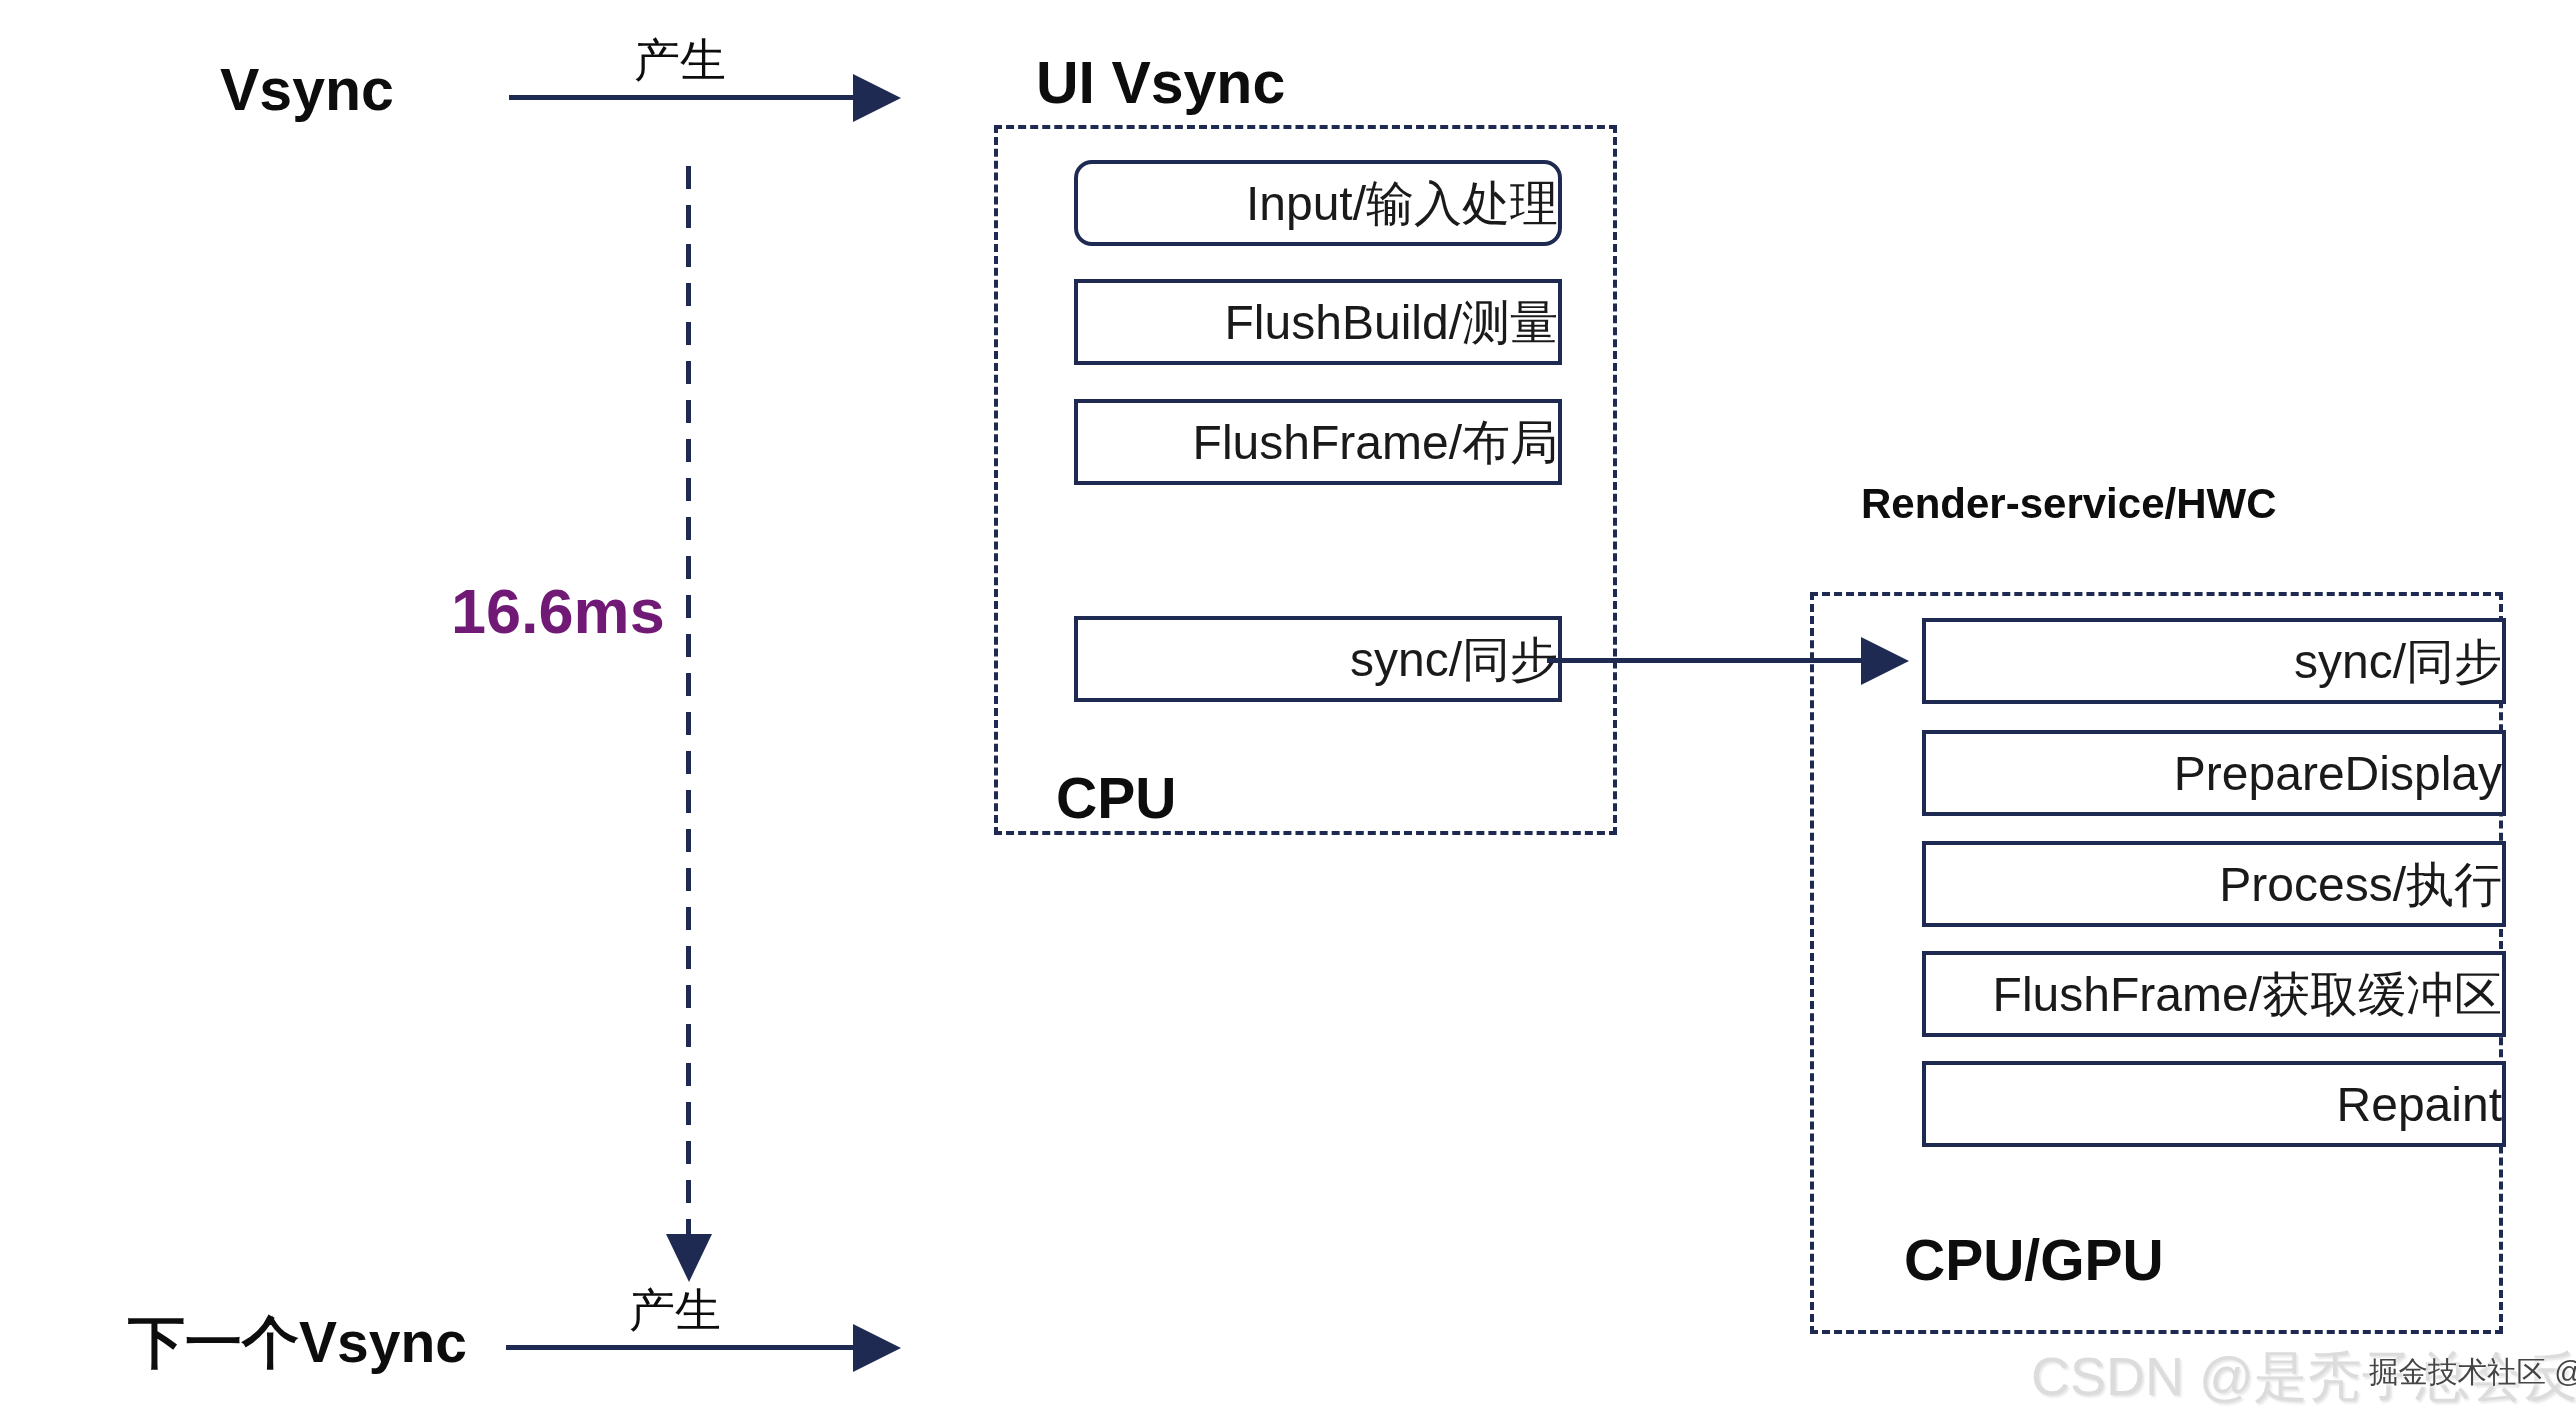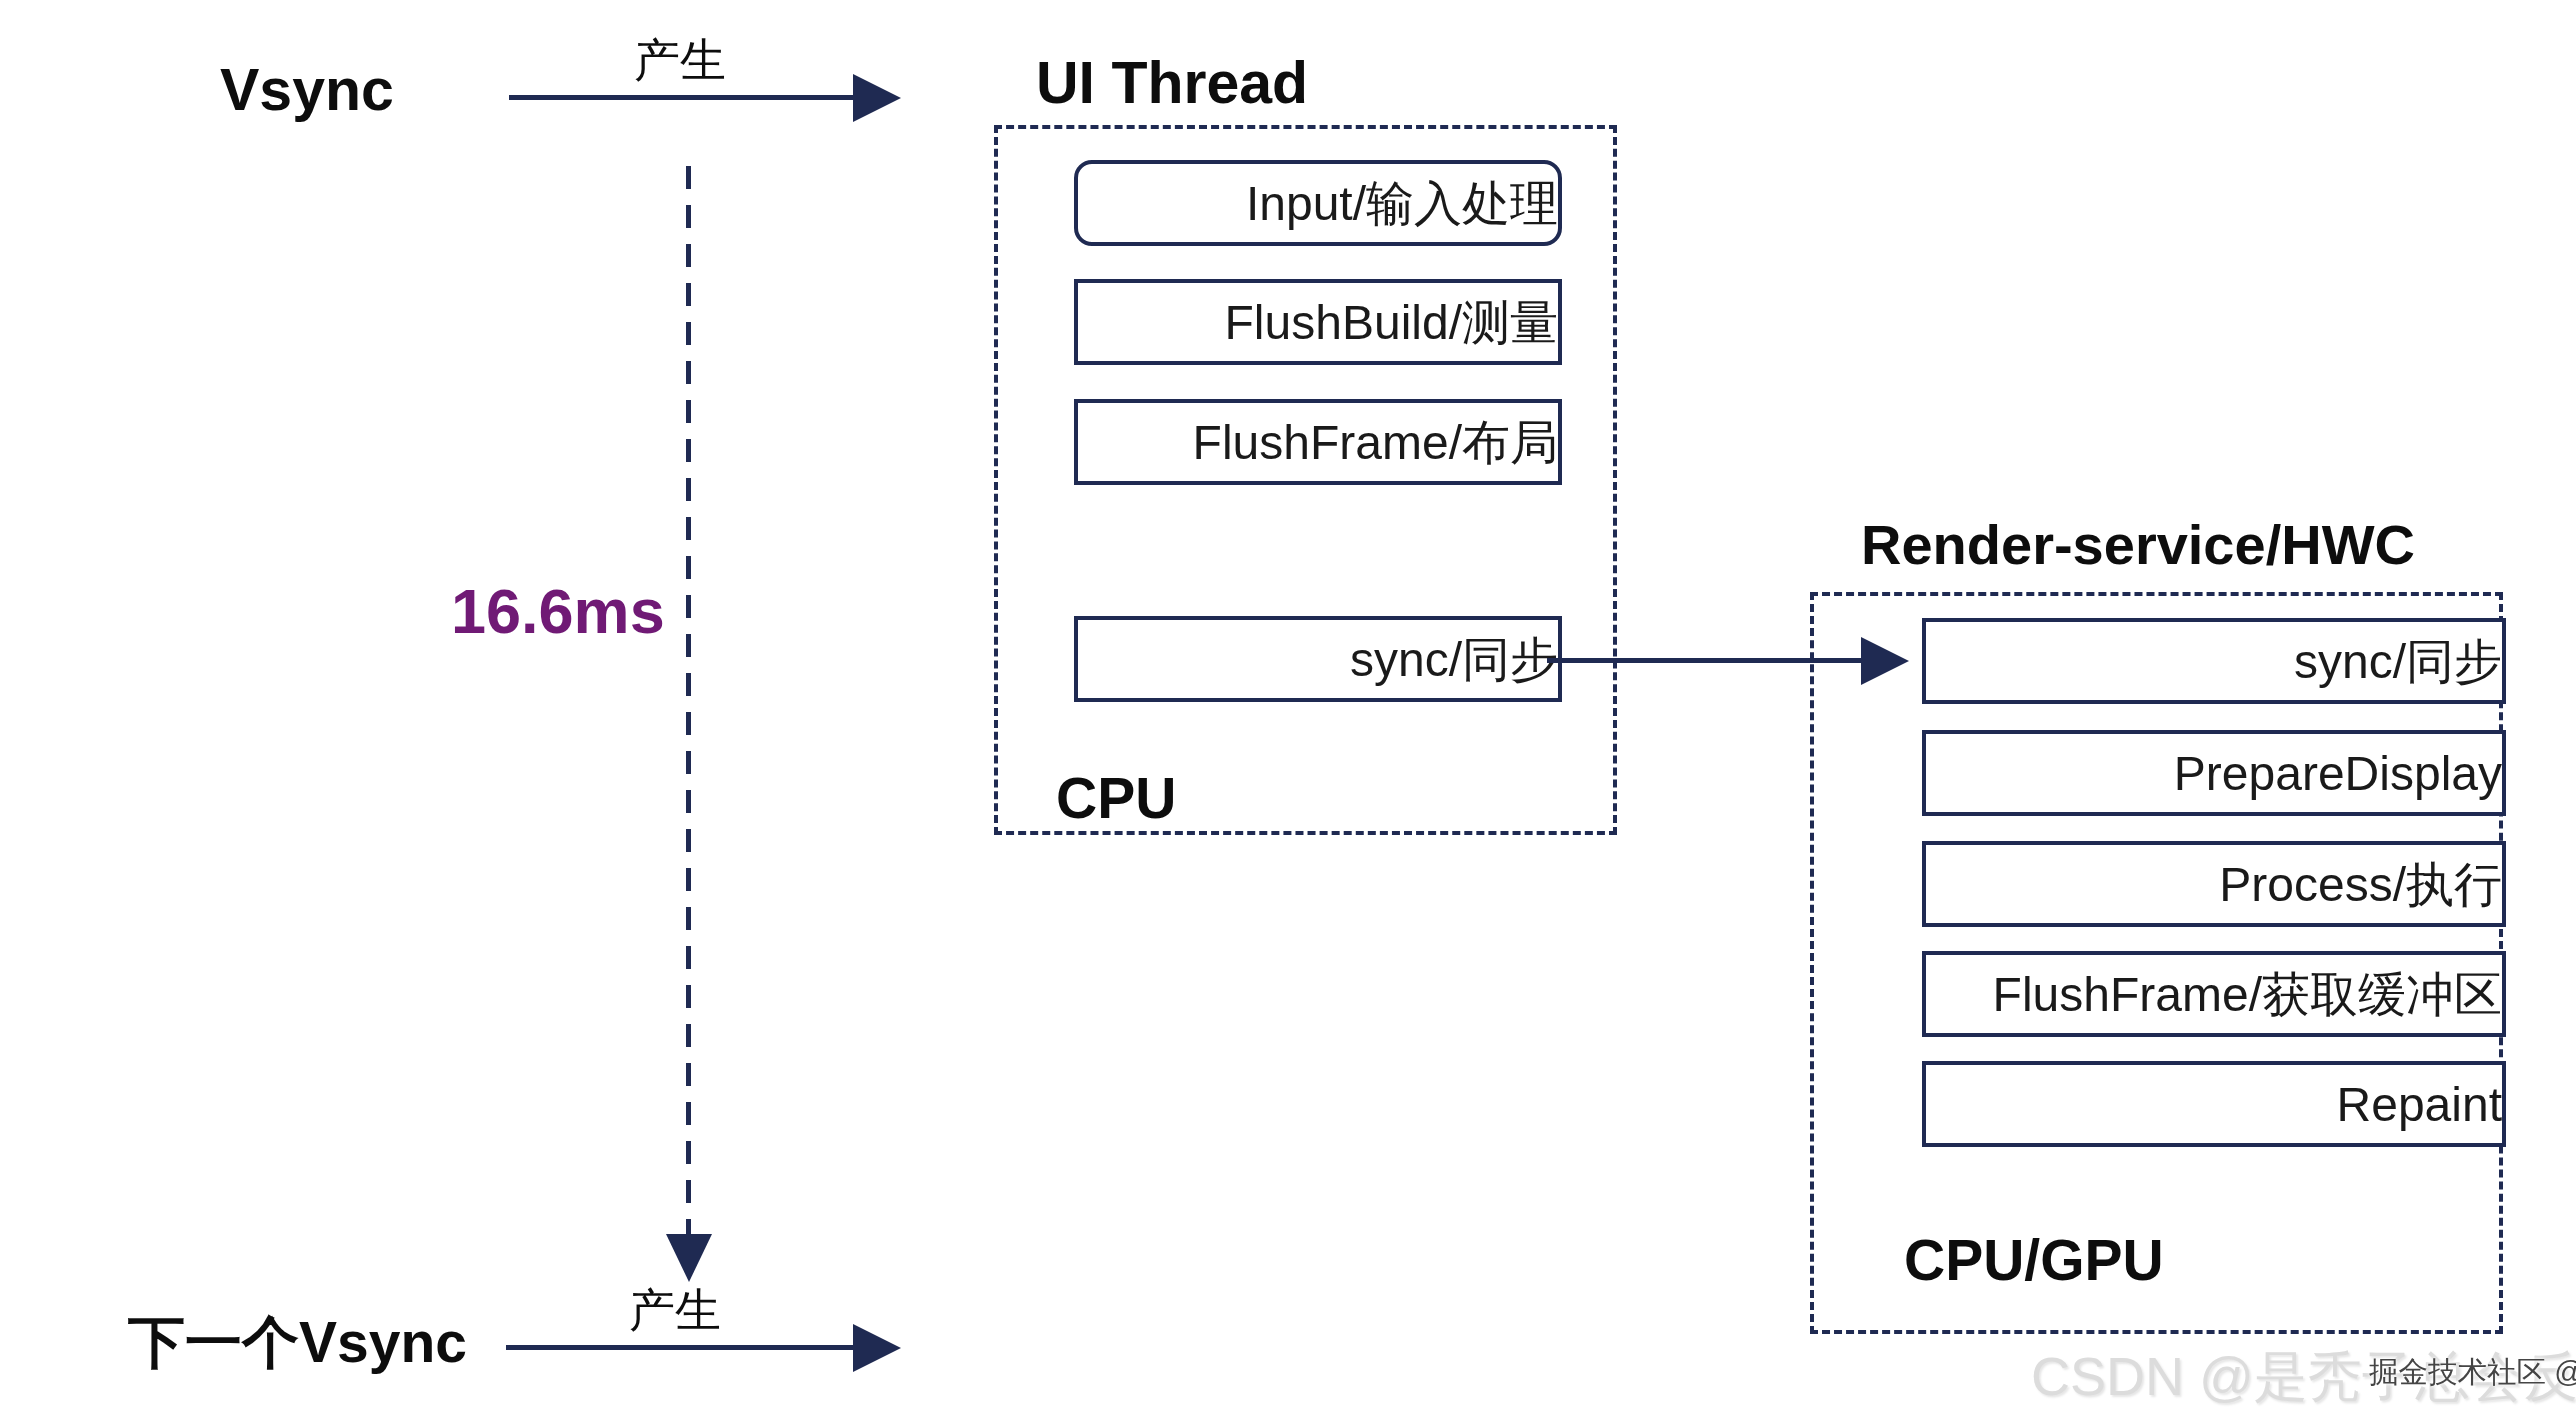--- a/index.html
+++ b/index.html
@@ -8,21 +8,21 @@
 
   
   .lbl{position:absolute;white-space:nowrap;color:#0d0d0d;}
   .bold{font-weight:700;}
   .vsync{left:220px;top:56px;font-size:59px;}
   .next-vsync{left:128px;top:1305px;font-size:57px;}
   .produce-top{left:634px;top:29.5px;font-size:46px;font-weight:500;}
   .produce-bottom{left:629px;top:1280px;font-size:46px;font-weight:500;}
   .interval{left:451px;top:575px;font-size:63px;font-weight:700;color:#701a75;}
   .ui-title{left:1036px;top:49px;font-size:59px;}
-  .rs-title{left:1861px;top:480px;font-size:56px;margin-top:32px;}
+  .rs-title{left:1861px;top:480px;font-size:42px;}
   .cpu{left:1056px;top:746px;font-size:57px;margin-top:19px;}
   .cpugpu{left:1904px;top:1227px;font-size:57px;}
 
   
   .dashed-box{position:absolute;border:4.5px dashed #1f2a52;background:transparent;}
   .ui-box{left:994px;top:125px;width:615px;height:702px;}
   .rs-box{left:1810px;top:592px;width:685px;height:734px;}
 
   
   .step{position:absolute;height:78px;border:4px solid #1f2a52;background:#ffffff;
@@ -68,21 +68,21 @@
 
   <div class="interval-line"></div>
   <div class="tri-down interval-head"></div>
   <div class="lbl interval">16.6ms</div>
 
   <div class="lbl bold next-vsync">下一个Vsync</div>
   <div class="lbl produce-bottom">产生</div>
   <div class="hline next-line"></div>
   <div class="tri-right next-head"></div>
 
-  <div class="lbl bold ui-title">UI Thread</div>
+  <div class="lbl bold ui-title">UI Vsync</div>
   <div class="dashed-box ui-box"></div>
   <div class="step ui-step ui-s0">Input/输入处理</div>
   <div class="step ui-step ui-s1">FlushBuild/测量</div>
   <div class="step ui-step ui-s2">FlushFrame/布局</div>
   <div class="step ui-step ui-s4">sync/同步</div>
   <div class="lbl bold cpu">CPU</div>
 
   <div class="hline sync-line"></div>
   <div class="tri-right sync-head"></div>
 

